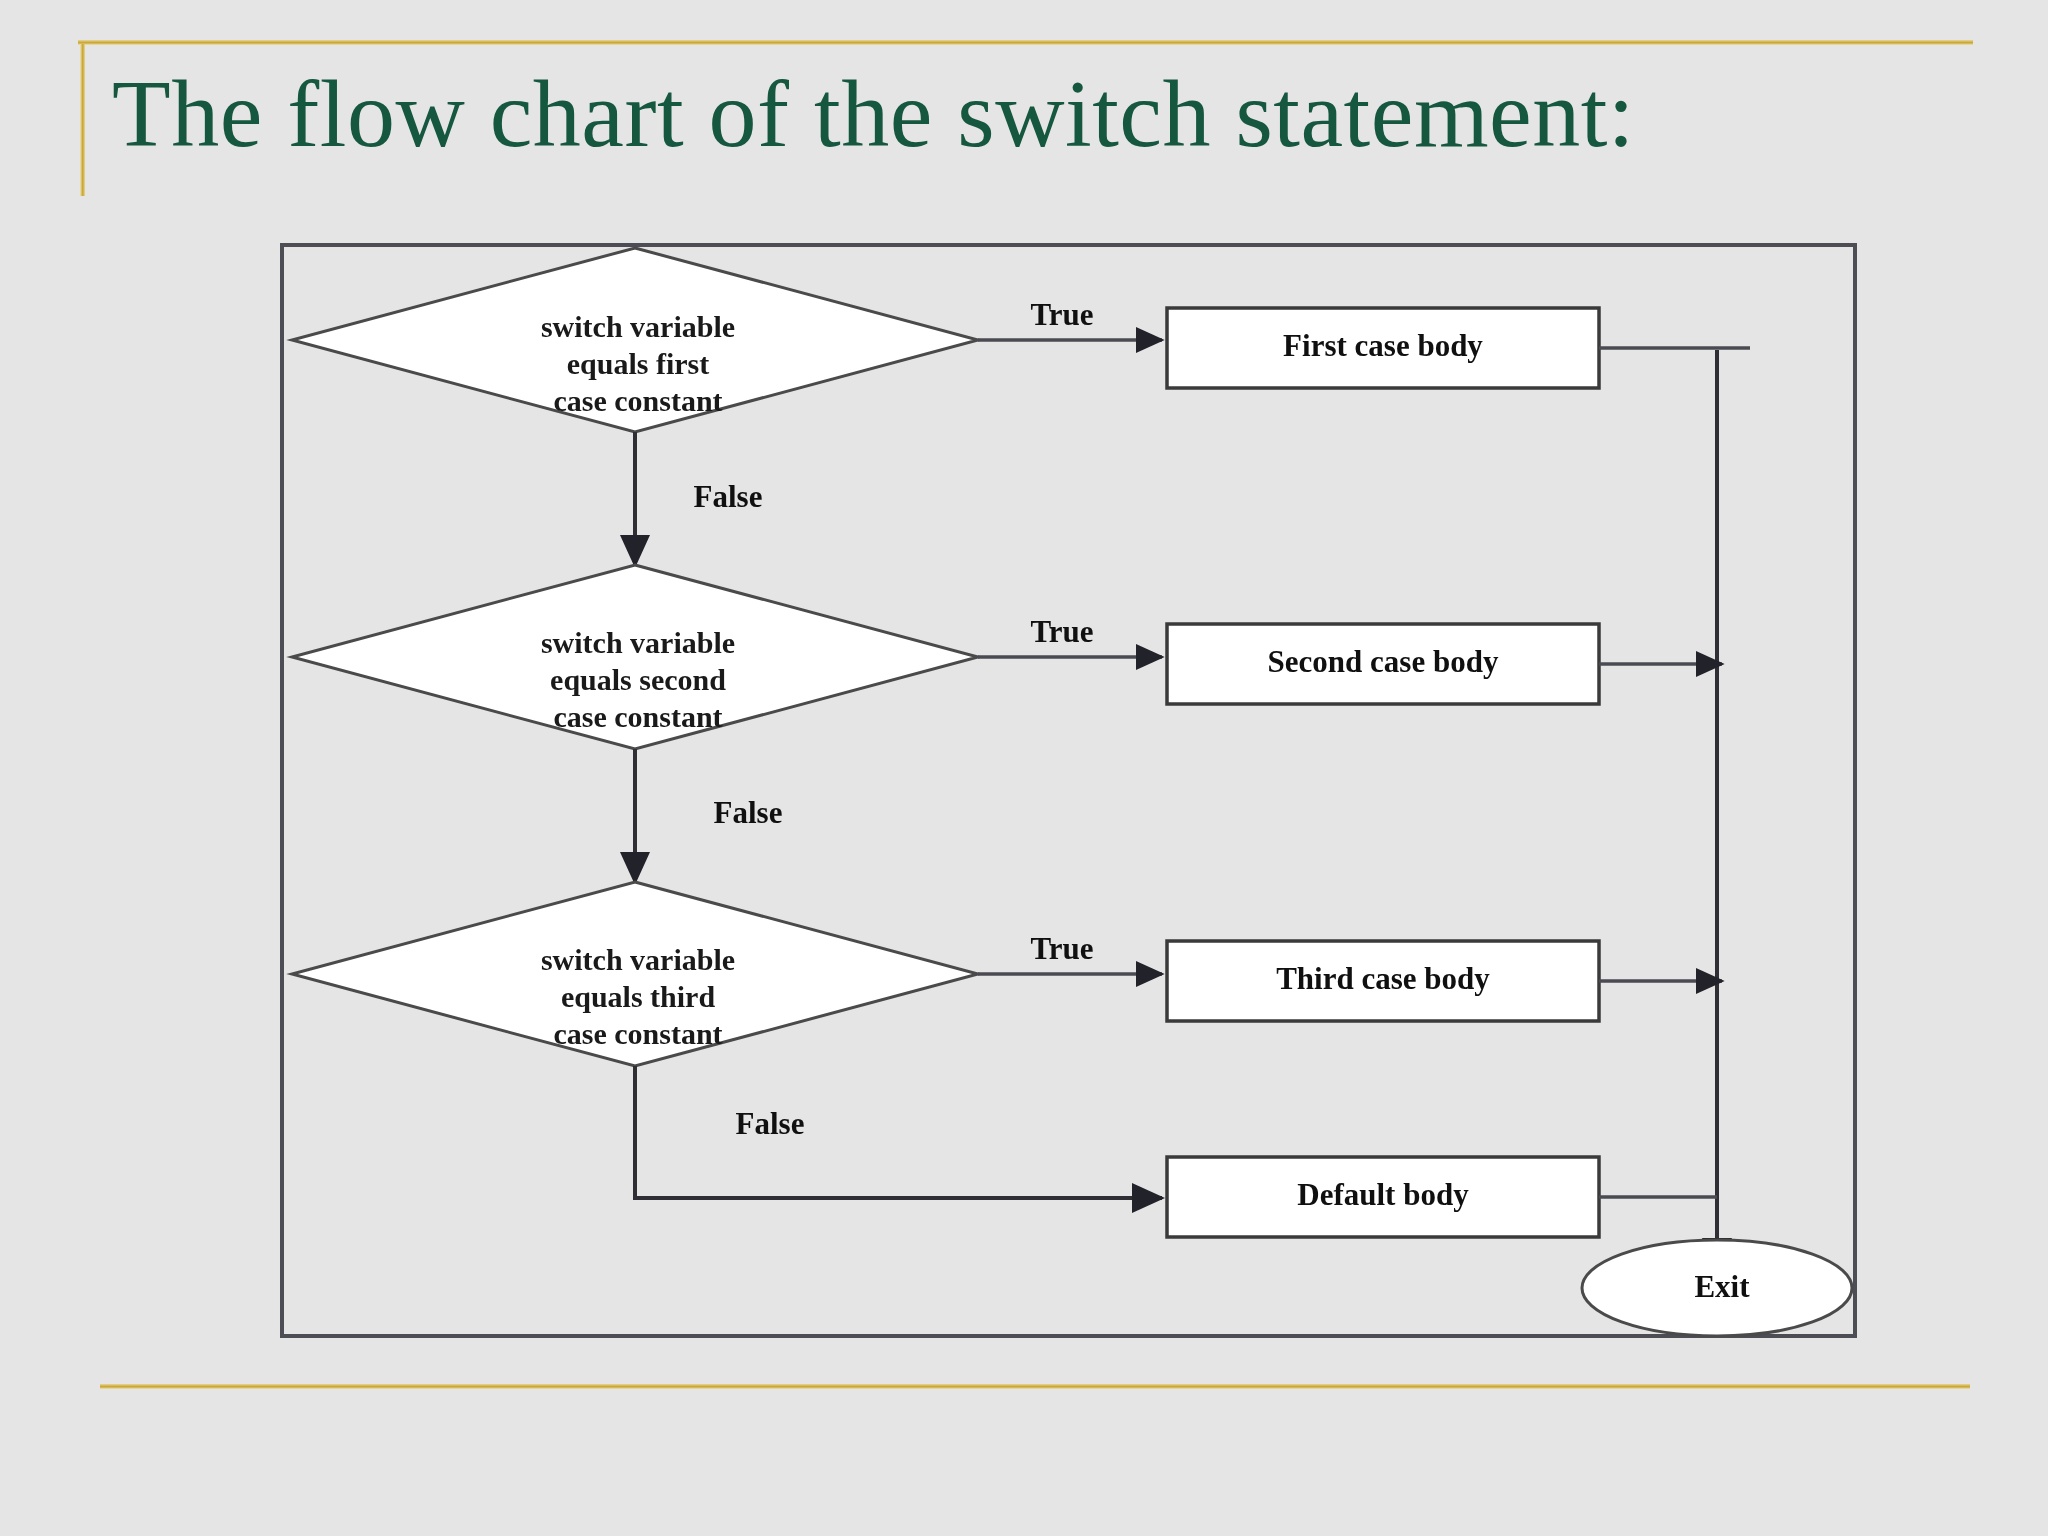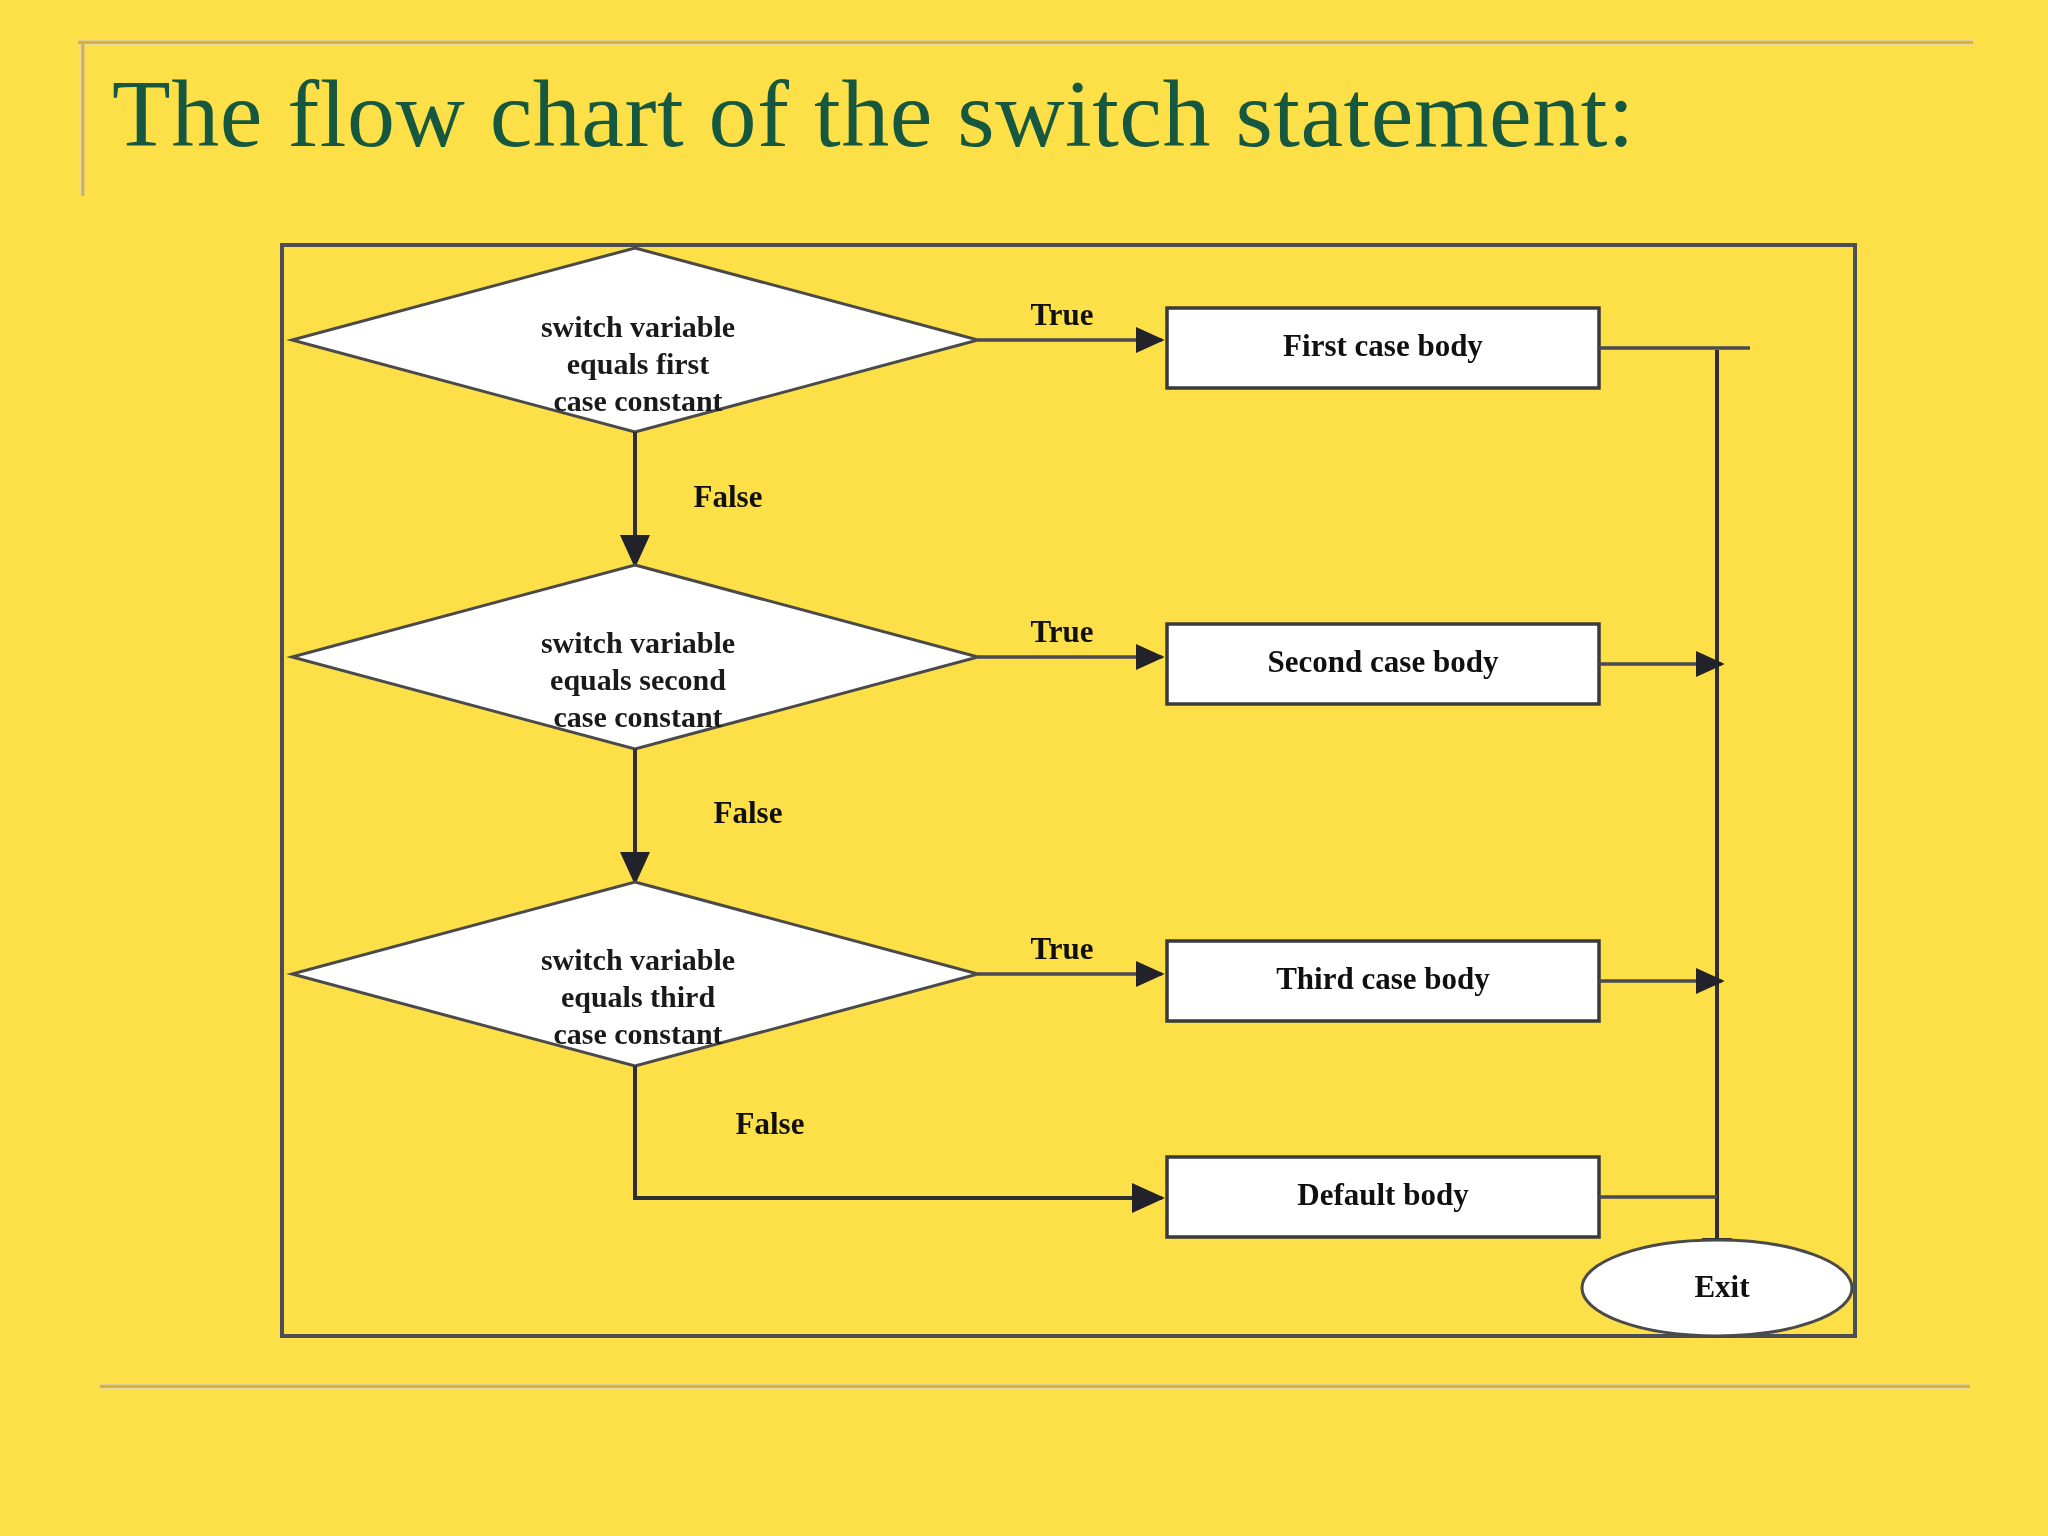--- a/index.html
+++ b/index.html
@@ -14,21 +14,21 @@
     font-family: "Liberation Serif", "DejaVu Serif", serif;
     position: relative;
   }
 
   
   #slide {
     position: absolute;
     left: 0; top: 0;
     width: 2048px;
     height: 1536px;
-    background: #fde047;
+    background: #e5e5e5;
   }
 
   
   .rule-top {
     position: absolute;
     left: 78px;
     top: 40px;
     width: 1895px;
     height: 5px;
     background: #c9a227;

